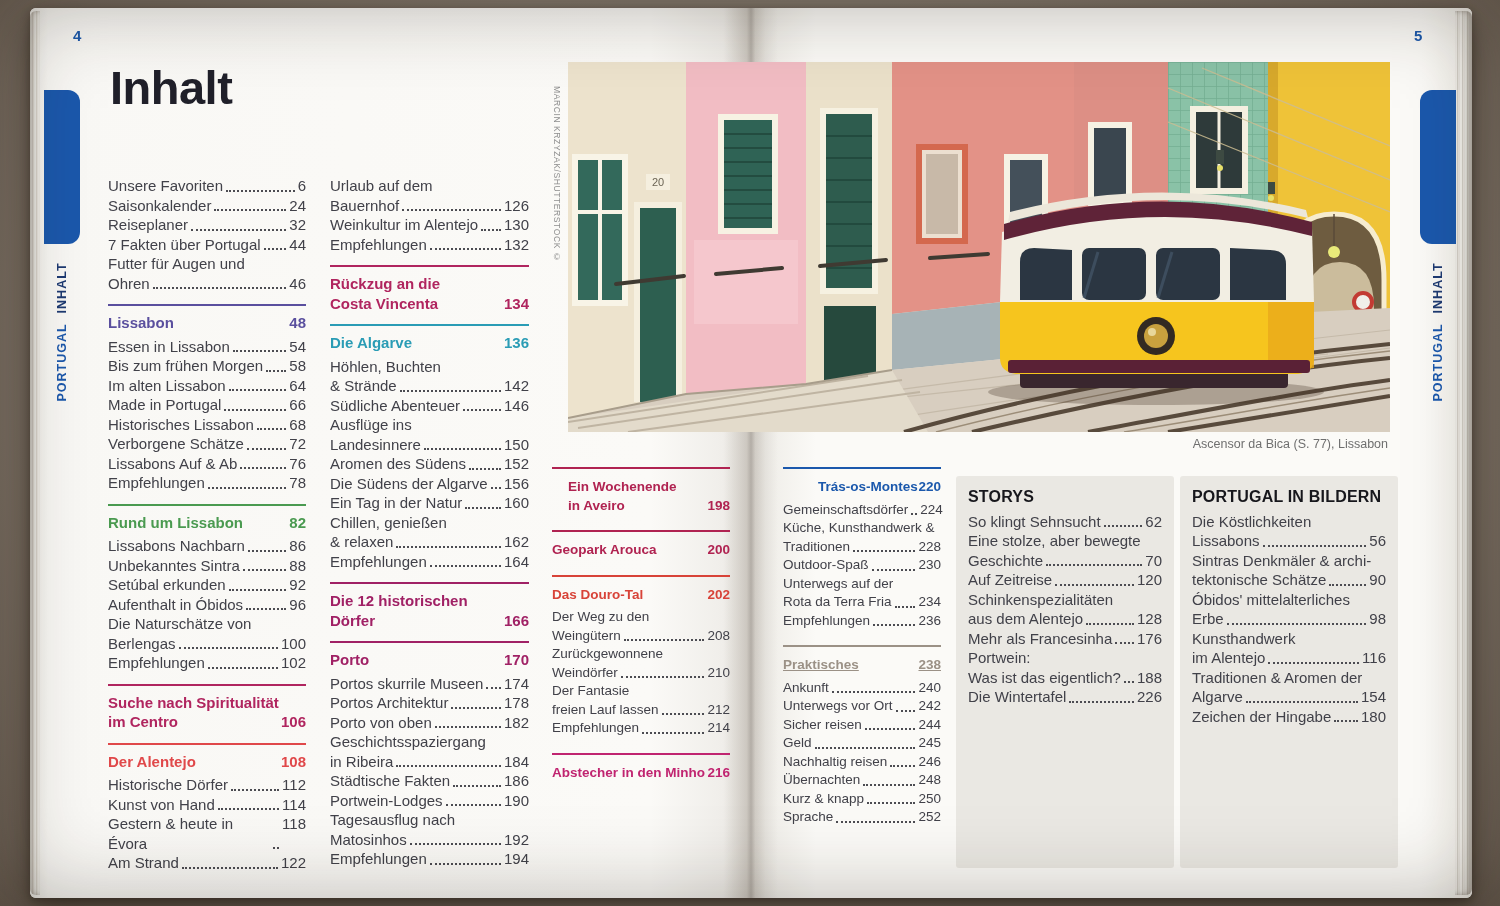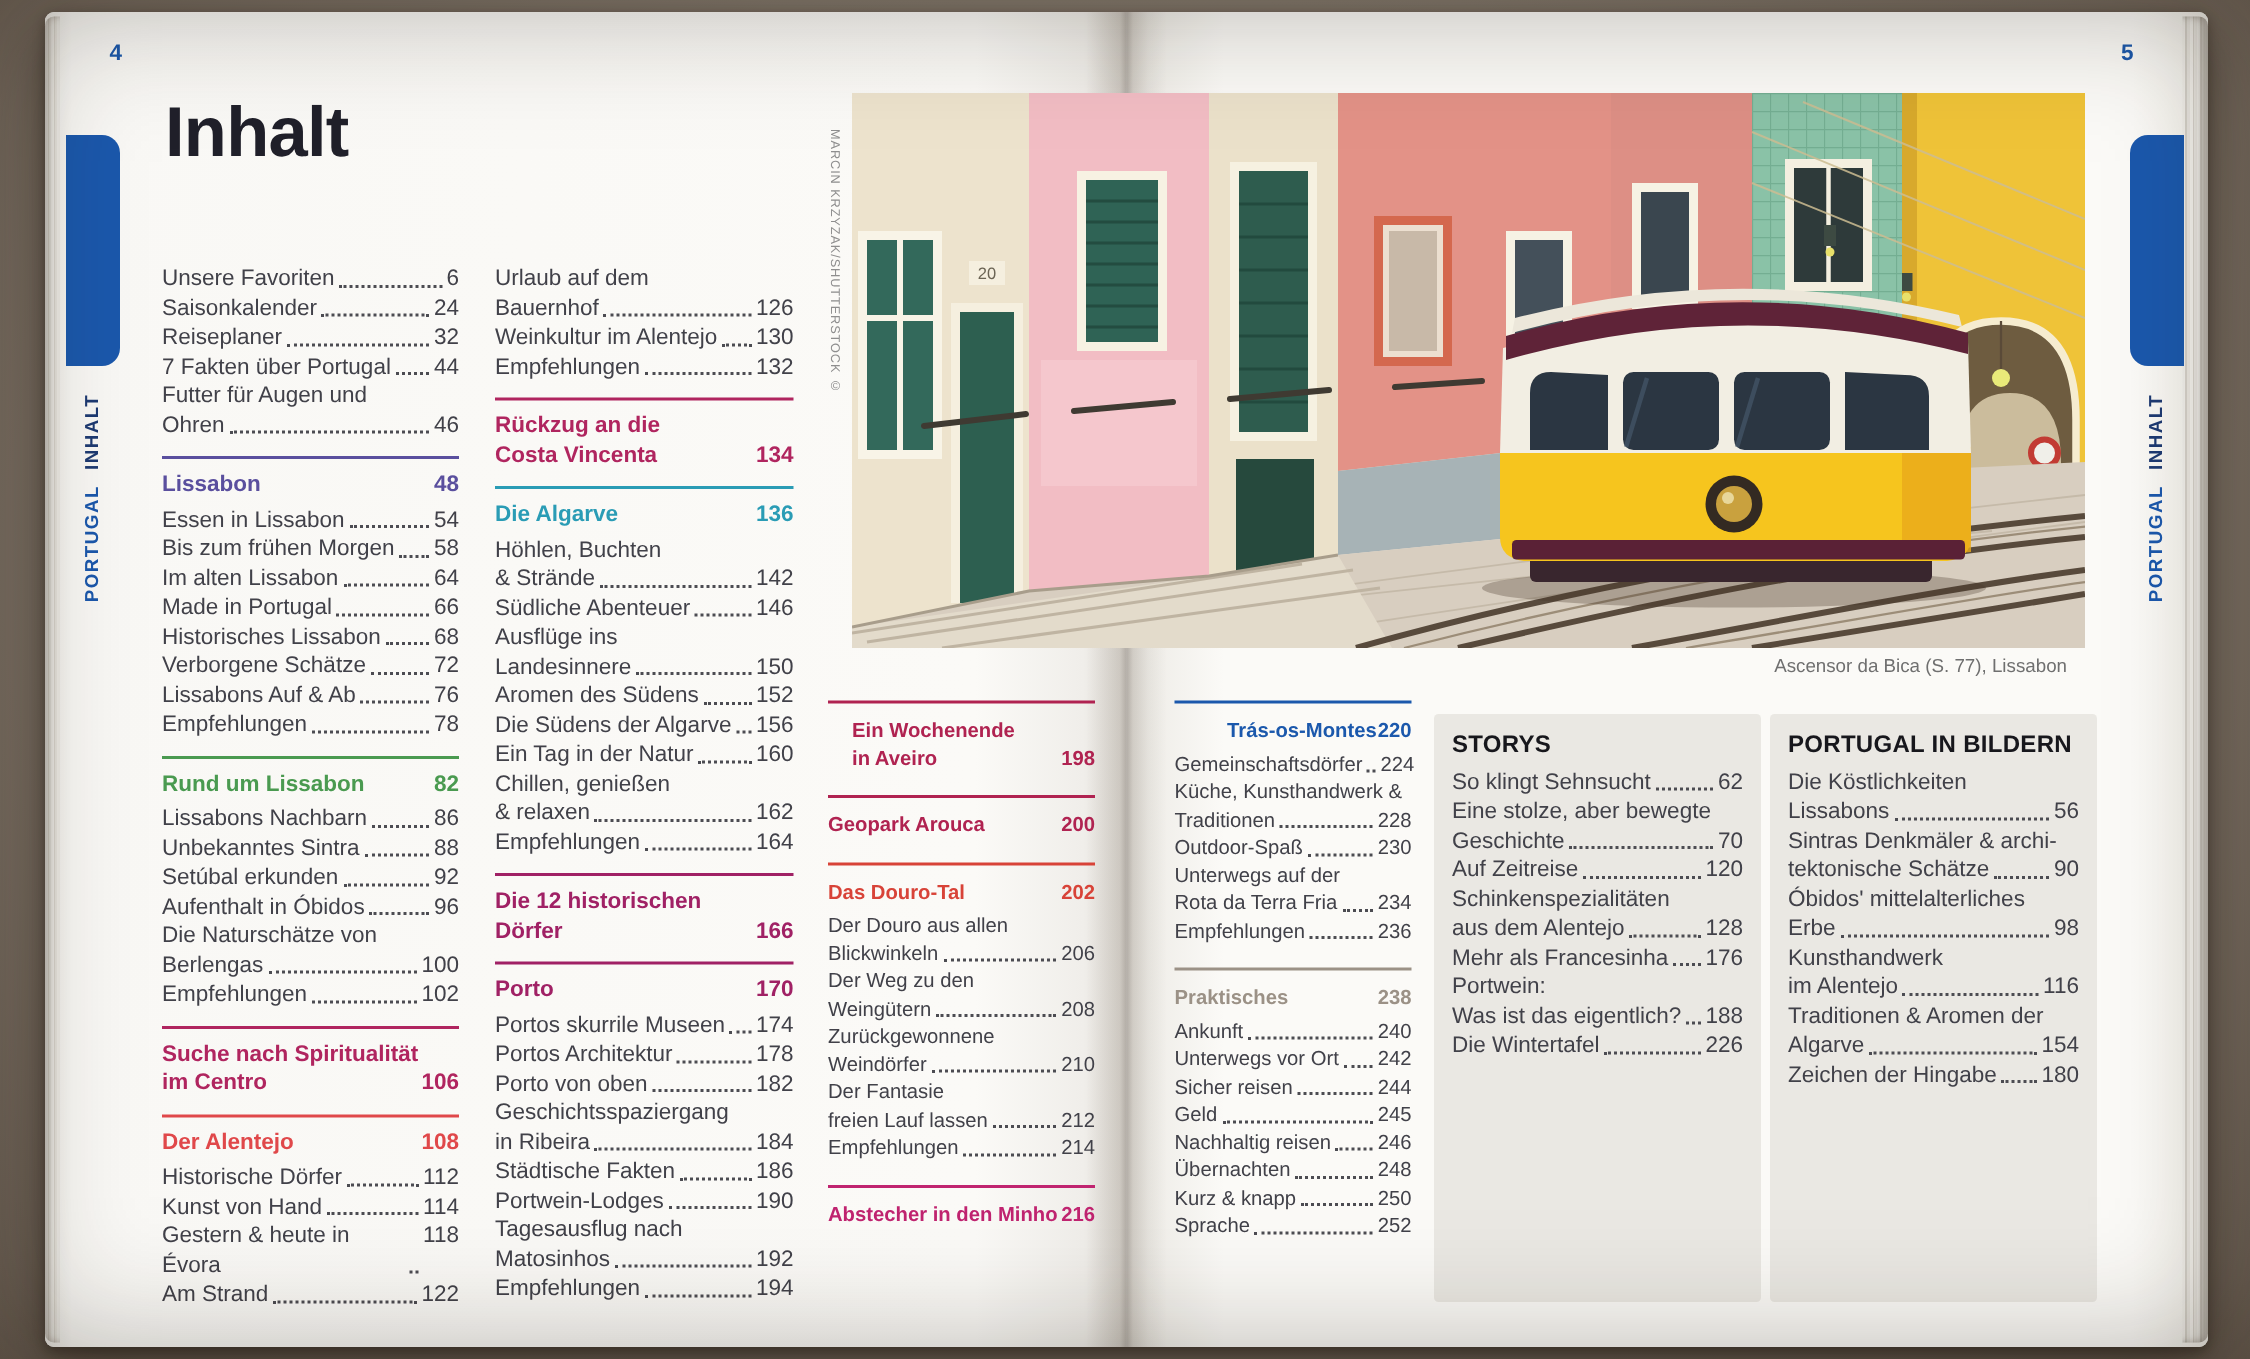--- a/index.html
+++ b/index.html
@@ -51,21 +51,21 @@
   .num{white-space:nowrap;}
 
   .panel{position:absolute;box-sizing:border-box;background:#eae8e3;border-radius:3px;
     padding:11px 12px;font-size:15px;line-height:19.5px;color:#414149;}
   .panel-a{left:956px;top:476px;width:218px;height:392px;}
   .panel-b{left:1180px;top:476px;width:218px;height:392px;}
   .panel-head{font-weight:800;font-size:16px;color:#17171c;letter-spacing:.2px;margin-bottom:5px;}
 
   .photo{position:absolute;left:568px;top:62px;width:822px;height:370px;overflow:hidden;background:#e9dfd2;}
   .credit{position:absolute;left:552px;top:86px;writing-mode:vertical-rl;font-size:8.5px;letter-spacing:.6px;color:#8e8e8e;}
-  .caption{position:absolute;right:122px;top:437px;font-size:12.5px;color:#6f6f6f;}
+  .caption{position:absolute;right:112px;top:437px;font-size:12.5px;color:#6f6f6f;}
 </style>
 </head>
 <body>
 
 <div class="stage">
   <div class="book">
     <div class="page-left"></div>
     <div class="page-right"></div>
     <div class="spine"></div>
     <div class="stack-left"></div>
@@ -508,28 +508,20 @@
       <div class="toc-sec">
         <div class="sep" style="background: rgb(216, 67, 56);"></div>
         <div class="head" style="color: rgb(216, 67, 56);">
           <div class="row">
             <span>Das Douro-Tal</span>
             <span class="spacer"></span>
             <span class="num">202</span>
           </div>
         </div>
         <div class="toc-entry">
-          <div class="line">Der Douro aus allen</div>
-          <div class="row">
-            <span class="lab">Blickwinkeln</span>
-            <span class="dots"></span>
-            <span class="num">206</span>
-          </div>
-        </div>
-        <div class="toc-entry">
           <div class="line">Der Weg zu den</div>
           <div class="row">
             <span class="lab">Weingütern</span>
             <span class="dots"></span>
             <span class="num">208</span>
           </div>
         </div>
         <div class="toc-entry">
           <div class="line">Zurückgewonnene</div>
           <div class="row">
@@ -608,21 +600,21 @@
         <div class="toc-entry">
           <div class="row">
             <span class="lab">Empfehlungen</span>
             <span class="dots"></span>
             <span class="num">236</span>
           </div>
         </div>
       </div>
       <div class="toc-sec">
         <div class="sep" style="background: rgb(155, 145, 134);"></div>
-        <div class="head" style="color: rgb(155, 145, 134);">
+        <div class="head" style="color: rgb(155, 145, 134); text-decoration: underline;">
           <div class="row">
             <span>Praktisches</span>
             <span class="spacer"></span>
             <span class="num">238</span>
           </div>
         </div>
         <div class="toc-entry">
           <div class="row">
             <span class="lab">Ankunft</span>
             <span class="dots"></span>

